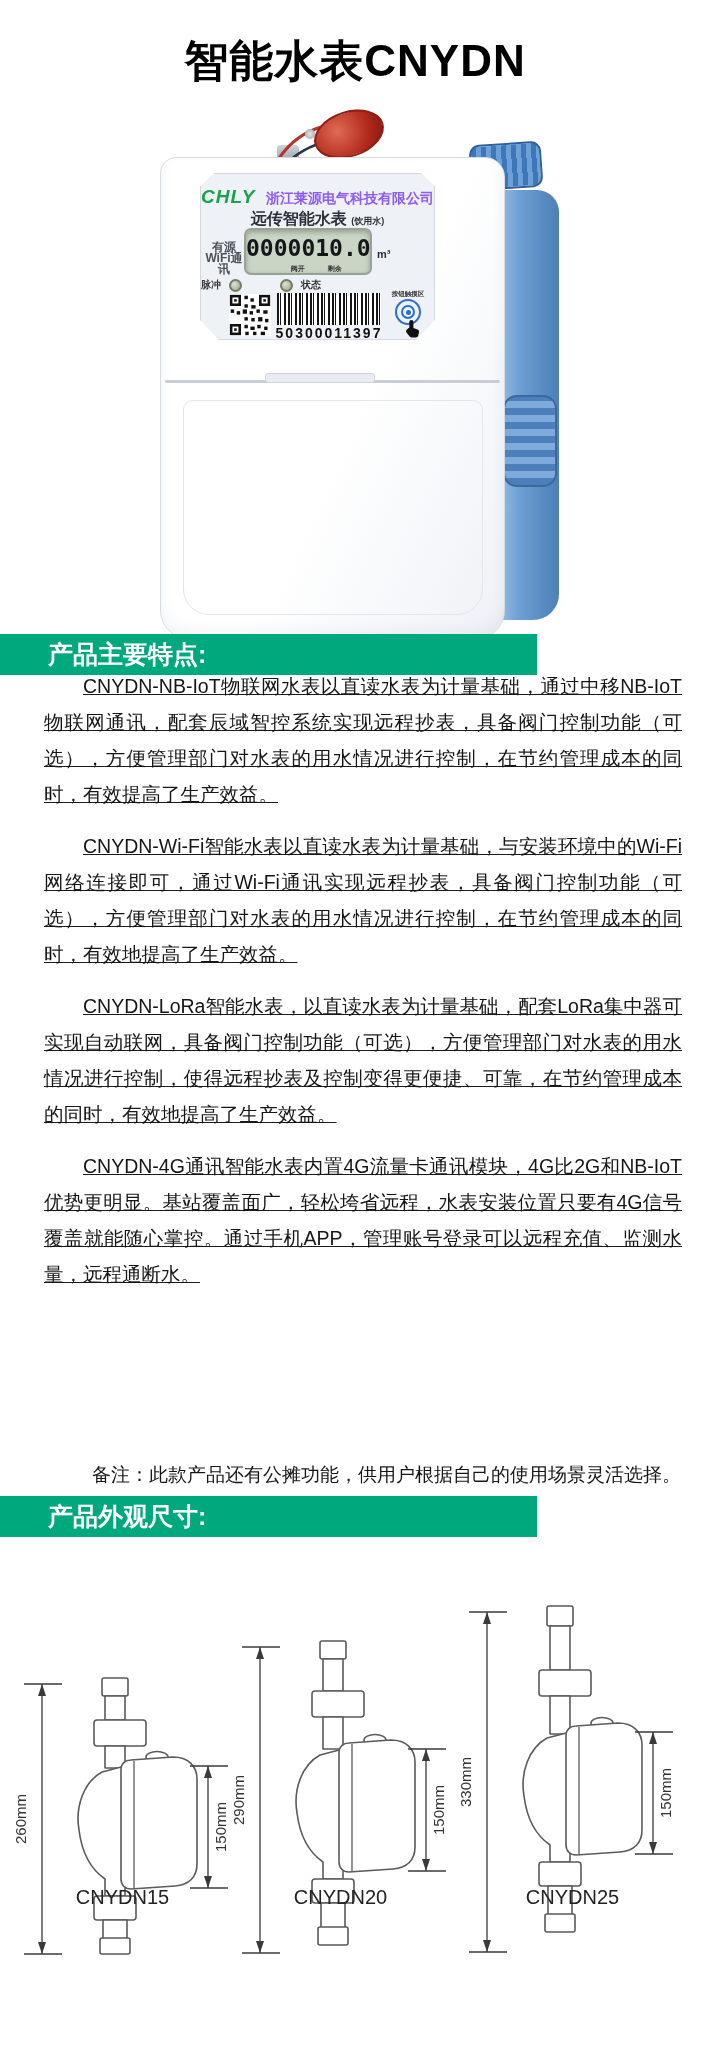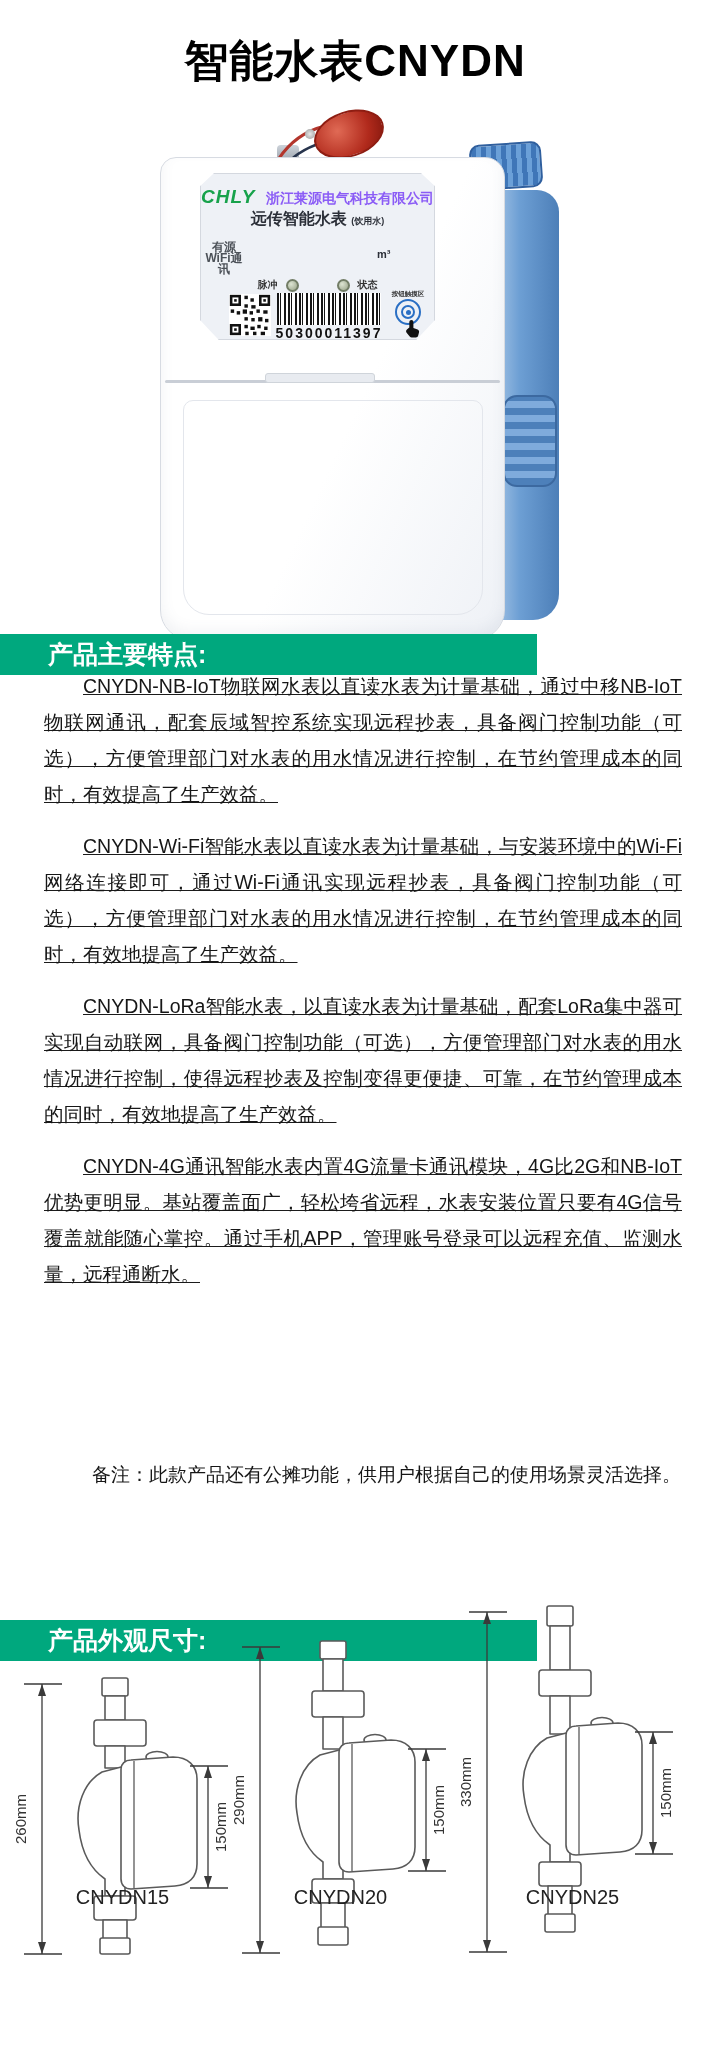--- a/index.html
+++ b/index.html
@@ -54,21 +54,21 @@
   .lcd{left:43px;top:54px;width:128px;height:47px;background:var(--lcd-bg);
     border:2px solid #99a394;border-radius:7px;
     box-shadow:inset 0 2px 5px rgba(40,50,40,.35);}
   .lcd-digits{left:0;top:5px;width:100%;text-align:center;
     font-family:"DejaVu Sans Mono",monospace;font-weight:bold;font-size:23px;
     color:#14171a;letter-spacing:0px;white-space:nowrap;}
   .lcd-gap{display:inline-block;width:10px;}
   .lcd-sub-l{left:36%;top:34px;font-size:7px;color:#333;font-weight:bold;}
   .lcd-sub-r{left:66%;top:34px;font-size:7px;color:#333;font-weight:bold;}
   .lcd-unit{left:176px;top:74px;font-size:11px;font-weight:bold;color:#2b2f38;}
-  .led-row{left:0;top:104px;width:100%;display:flex;justify-content:center;
+  .led-row{left:0;top:104px;width:100%;display:flex;
     align-items:center;gap:8px;position:absolute;}
   .led-row span{position:static;}
   .led-label{font-size:10px;font-weight:bold;color:#333;}
   .led{display:inline-block;width:13px;height:13px;border-radius:50%;
     border:2px solid #727d66;
     background:radial-gradient(circle at 35% 35%,#dde4d2,#96a186);}
   .led-spacer{display:inline-block;width:22px;}
   .qr{left:28px;top:120px;width:42px;height:42px;}
   .barcode{left:76px;top:119px;width:104px;height:32px;background:
     repeating-linear-gradient(90deg,#151515 0 2px,#fff 2px 3px,#151515 3px 4px,
@@ -87,21 +87,21 @@
   .seam{left:20px;top:285px;width:335px;height:3px;background:#c9ced6;border-radius:2px;}
   .seam-tab{left:120px;top:278px;width:110px;height:10px;background:#e8ebf0;
     border:1px solid #cfd4da;border-radius:3px;}
   .lower-outline{left:38px;top:305px;width:300px;height:215px;
     border:1px solid #e3e6ec;border-radius:10px 10px 26px 26px;}
 
   
   .sec-bar{position:absolute;left:0;width:537px;height:41px;background:var(--accent);
     color:#fff;font-size:25px;font-weight:bold;line-height:41px;padding-left:48px;}
   .sec-bar.features{top:634px;}
-  .sec-bar.dims{top:1620px;}
+  .sec-bar.dims{top:1496px;}
 
   
   .features-text{position:absolute;top:648px;left:0;right:0;padding:20px 28px 0 44px;text-decoration:underline;}
   .features-text p{font-size:19.5px;line-height:36px;text-align:justify;
     text-indent:2em;color:#161616;margin-bottom:16px;}
   .note{position:absolute;top:1460px;left:92px;right:20px;font-size:19px;
     line-height:30px;color:#161616;}
 
   
   .diagram{position:absolute;}
@@ -143,20 +143,27 @@
         <span class="brand">CHLY</span>
         <span class="company">浙江莱源电气科技有限公司</span>
       </div>
       <div class="prod-row" style="position:absolute;">
         <span class="prod-name">远传智能水表</span>
         <span class="prod-note">(饮用水)</span>
       </div>
       <div class="left-tag">
         <span style="position:static;display:block;">有源</span>
         <span style="position:static;display:block;">WiFi通讯</span>
+      </div>
+      <div class="lcd">
+        <div class="lcd-digits">
+          <span style="position:static;">00000</span><span class="lcd-gap"></span><span style="position:static;">10.0</span>
+        </div>
+        <div class="lcd-sub-l">阀开</div>
+        <div class="lcd-sub-r">剩余</div>
       </div>
       <div class="lcd-unit">m³</div>
       <div class="led-row">
         <span class="led-label">脉冲</span>
         <span class="led"></span>
         <span class="led-spacer"></span>
         <span class="led"></span>
         <span class="led-label">状态</span>
       </div>
       <svg class="qr" viewBox="0 0 49 49">

